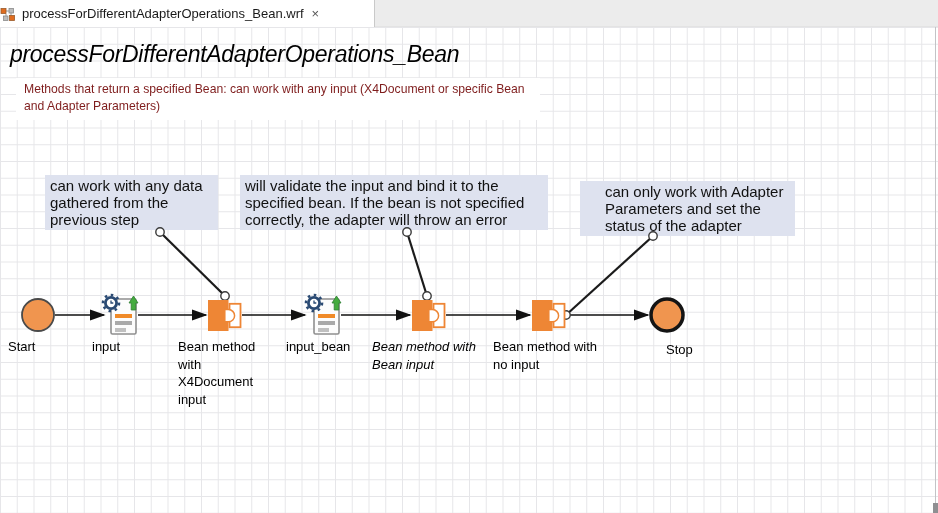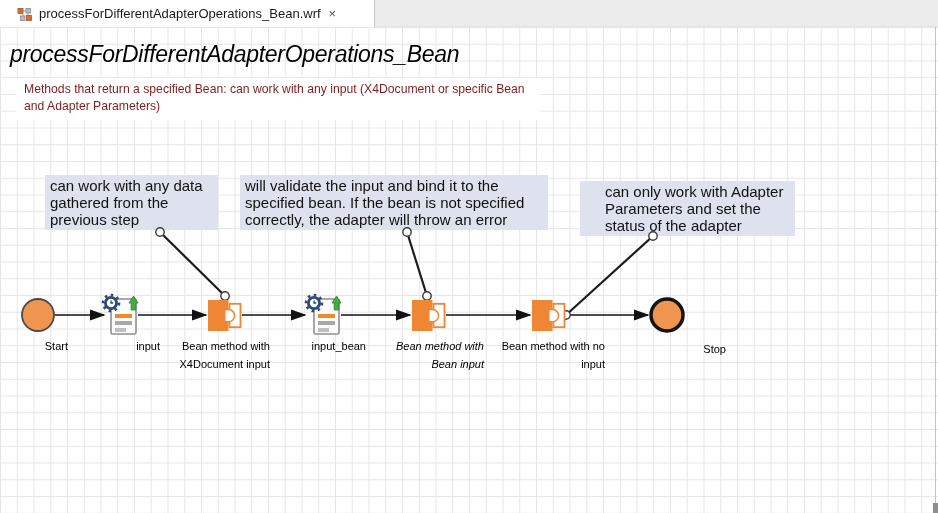--- a/index.html
+++ b/index.html
@@ -5,21 +5,21 @@
   * { margin:0; padding:0; box-sizing:border-box; }
   html,body { width:938px; height:513px; overflow:hidden; }
   body { font-family:"Liberation Sans", sans-serif; background:#fff; }
   .app { position:relative; width:938px; height:513px; background:#fff; }
 
   
   .tabbar { position:absolute; top:0; left:0; width:938px; height:27px;
             background:#ececec; border-bottom:1px solid #e3e3e3; }
   .tab { position:absolute; top:0; left:0; width:375px; height:27px;
          background:#ffffff; border-right:1px solid #c9c9c9;
-         display:flex; align-items:center; gap:6px; padding:0 17px; cursor:default; }
+         display:flex; align-items:center; gap:6px; padding:0 0; cursor:default; }
   .tab-label { font-size:13px; color:#1a1a1a; white-space:nowrap; }
   .tab-close { font-size:13px; color:#555; margin-left:2px; line-height:1; cursor:pointer; }
 
   
   .canvas { position:absolute; top:27px; left:0; width:938px; height:486px;
             background-color:#ffffff;
             background-image:
               linear-gradient(to right, #e6e6e9 1px, transparent 1px),
               linear-gradient(to bottom, #e6e6e9 1px, transparent 1px);
             background-size:16.75px 16.75px; }
@@ -30,24 +30,24 @@
                    background:#ffffff; padding:3px 9px 5px 8px;
                    font-size:12.2px; line-height:17px; color:#7f1d1d; }
 
   .annotation { position:absolute; background:#dee2ef; color:#111;
                 font-size:15px; line-height:17px; padding:2px 5px; }
   .a1 { left:45px;  top:148px; width:173px; min-height:53px; }
   .a2 { left:240px; top:148px; width:308px; min-height:53px; }
   .a3 { left:580px; top:154px; width:215px; min-height:51px;padding-left:25px; }
 
   
-  .nlabel { position:absolute; top:311px; text-align:right; font-size:11px;
+  .nlabel { position:absolute; top:311px; text-align:left; font-size:13px;
             line-height:17.5px; color:#000; }
   .l-start { left:8px;   width:60px; }
-  .l-input { left:100px;  width:60px; }
+  .l-input { left:92px;  width:60px; }
   .l-bean1 { left:178px; width:92px; }
   .l-inputbean { left:286px; width:80px; }
   .l-bean2 { left:372px; width:112px;font-style:italic; }
   .l-bean3 { left:493px; width:112px; }
   .l-stop  { left:666px; width:60px; top:314px; }
 
   .overlay { position:absolute; top:0; left:0; width:938px; height:513px;
              pointer-events:none; z-index:5; }
 
   

